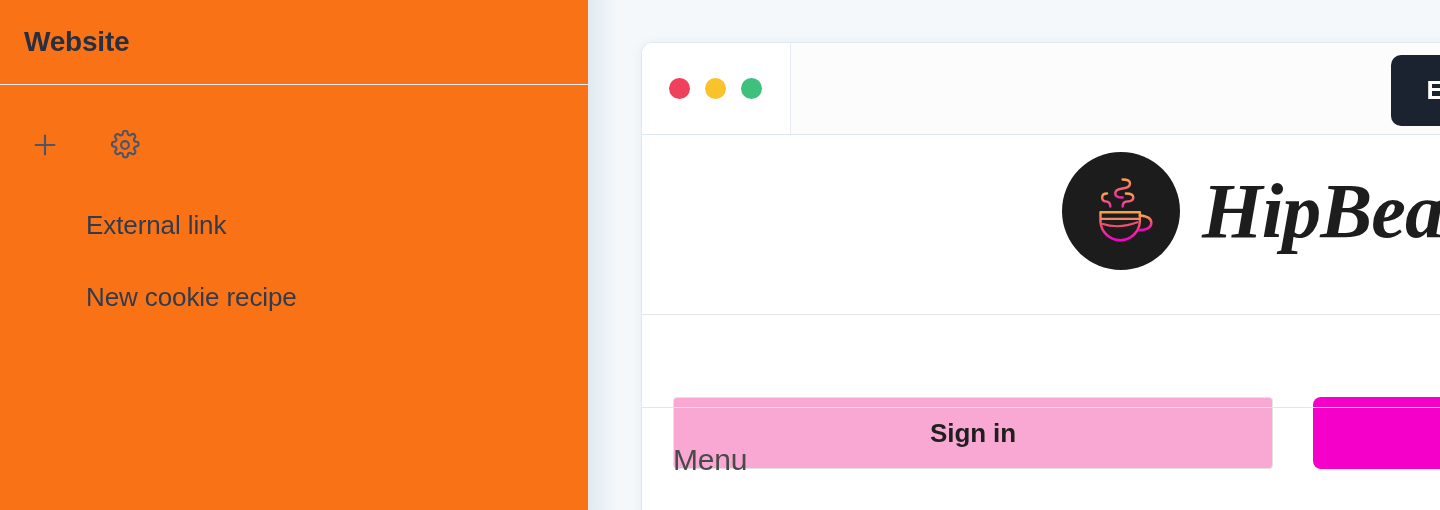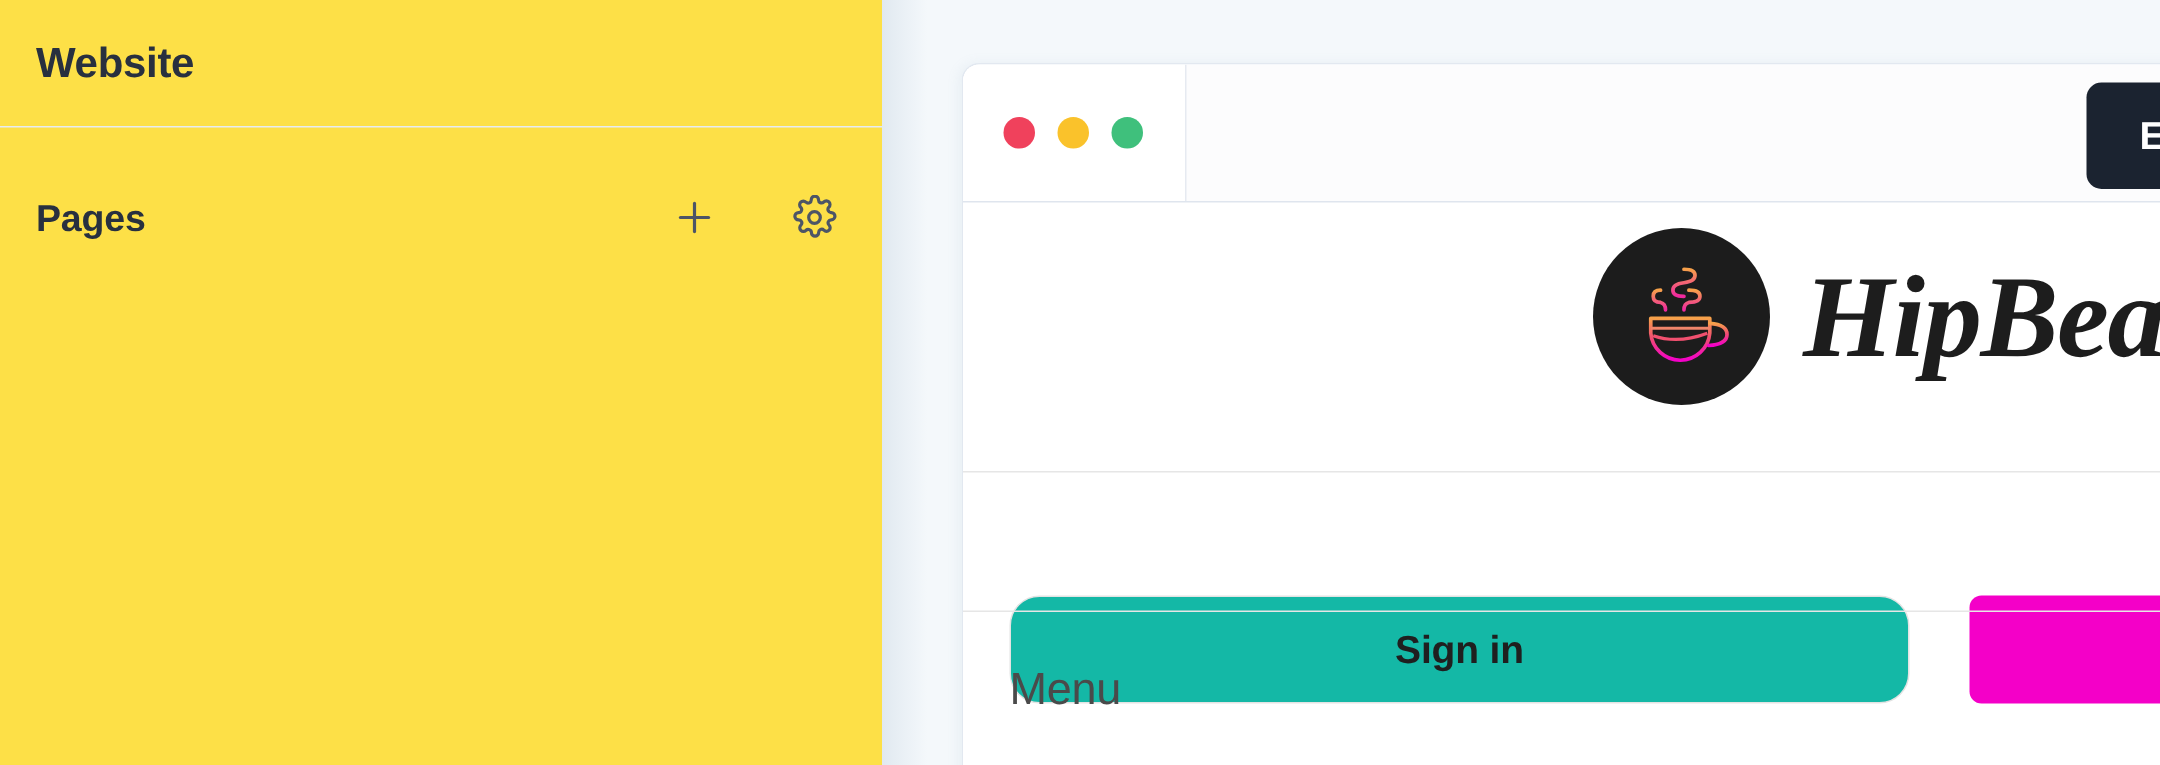--- a/index.html
+++ b/index.html
@@ -17,21 +17,21 @@
     width: 1440px;
     height: 510px;
     display: flex;
     overflow: hidden;
   }
 
   
   .sidebar {
     width: 588px;
     height: 510px;
-    background: #fde047;
+    background: #f97316;
     flex: 0 0 588px;
     position: relative;
     z-index: 3;
   }
 
   .sidebar-header {
     height: 85px;
     display: flex;
     align-items: center;
     padding: 0 24px;
@@ -212,22 +212,22 @@
     top: 262px;
     display: flex;
     align-items: center;
     gap: 40px;
   }
 
   .btn-signin {
     width: 600px;
     height: 72px;
     border: 1px solid #e3e3e3;
-    border-radius: 20px;
-    background: #14b8a6;
+    border-radius: 4px;
+    background: #f9a8d4;
     display: flex;
     align-items: center;
     justify-content: center;
     font-size: 26px;
     font-weight: 700;
     color: #1f1f1f;
     cursor: pointer;
     letter-spacing: -0.1px;
   }
 
@@ -291,21 +291,20 @@
 
 <div id="app">
 
   <aside class="sidebar">
 
     <div class="sidebar-header">
       <h1 class="sidebar-title">Website</h1>
     </div>
 
     <div class="pages-header">
-      <span class="pages-label">Pages</span>
 
       <button class="pages-action">
         <span>
           <svg width="30" height="30" viewBox="0 0 24 24" fill="none" stroke="currentColor" stroke-width="1.7" stroke-linecap="round">
             <line x1="12" y1="4.5" x2="12" y2="19.5"></line>
             <line x1="4.5" y1="12" x2="19.5" y2="12"></line>
           </svg>
         </span>
       </button>
 
@@ -313,20 +312,26 @@
         <span>
           <svg width="30" height="30" viewBox="0 0 24 24" fill="none" stroke="currentColor" stroke-width="1.7" stroke-linejoin="round" stroke-linecap="round">
             <circle cx="12" cy="12" r="3.1"></circle>
             <path d="M19.4 14.2a1.6 1.6 0 0 0 .32 1.77l.06.06a1.94 1.94 0 1 1-2.75 2.75l-.06-.06a1.6 1.6 0 0 0-1.77-.32 1.6 1.6 0 0 0-.97 1.47v.17a1.94 1.94 0 1 1-3.88 0v-.09a1.6 1.6 0 0 0-1.05-1.47 1.6 1.6 0 0 0-1.77.32l-.06.06A1.94 1.94 0 1 1 4.72 16.1l.06-.06a1.6 1.6 0 0 0 .32-1.77 1.6 1.6 0 0 0-1.47-.97h-.17a1.94 1.94 0 1 1 0-3.88h.09a1.6 1.6 0 0 0 1.47-1.05 1.6 1.6 0 0 0-.32-1.77l-.06-.06A1.94 1.94 0 1 1 7.39 3.8l.06.06a1.6 1.6 0 0 0 1.77.32h.08a1.6 1.6 0 0 0 .97-1.47v-.17a1.94 1.94 0 1 1 3.88 0v.09a1.6 1.6 0 0 0 .97 1.47 1.6 1.6 0 0 0 1.77-.32l.06-.06a1.94 1.94 0 1 1 2.75 2.75l-.06.06a1.6 1.6 0 0 0-.32 1.77v.08a1.6 1.6 0 0 0 1.47.97h.17a1.94 1.94 0 1 1 0 3.88h-.09a1.6 1.6 0 0 0-1.47.97z"></path>
           </svg>
         </span>
       </button>
     </div>
 
     <ul class="pages-list">
+      <li class="page-item">
+        <span>External link</span>
+      </li>
+      <li class="page-item">
+        <span>New cookie recipe</span>
+      </li>
     </ul>
   </aside>
 
   <main class="canvas">
     <div class="canvas-shade"></div>
 
     <div class="browser">
 
       <div class="browser-chrome">
         <div class="chrome-left">

